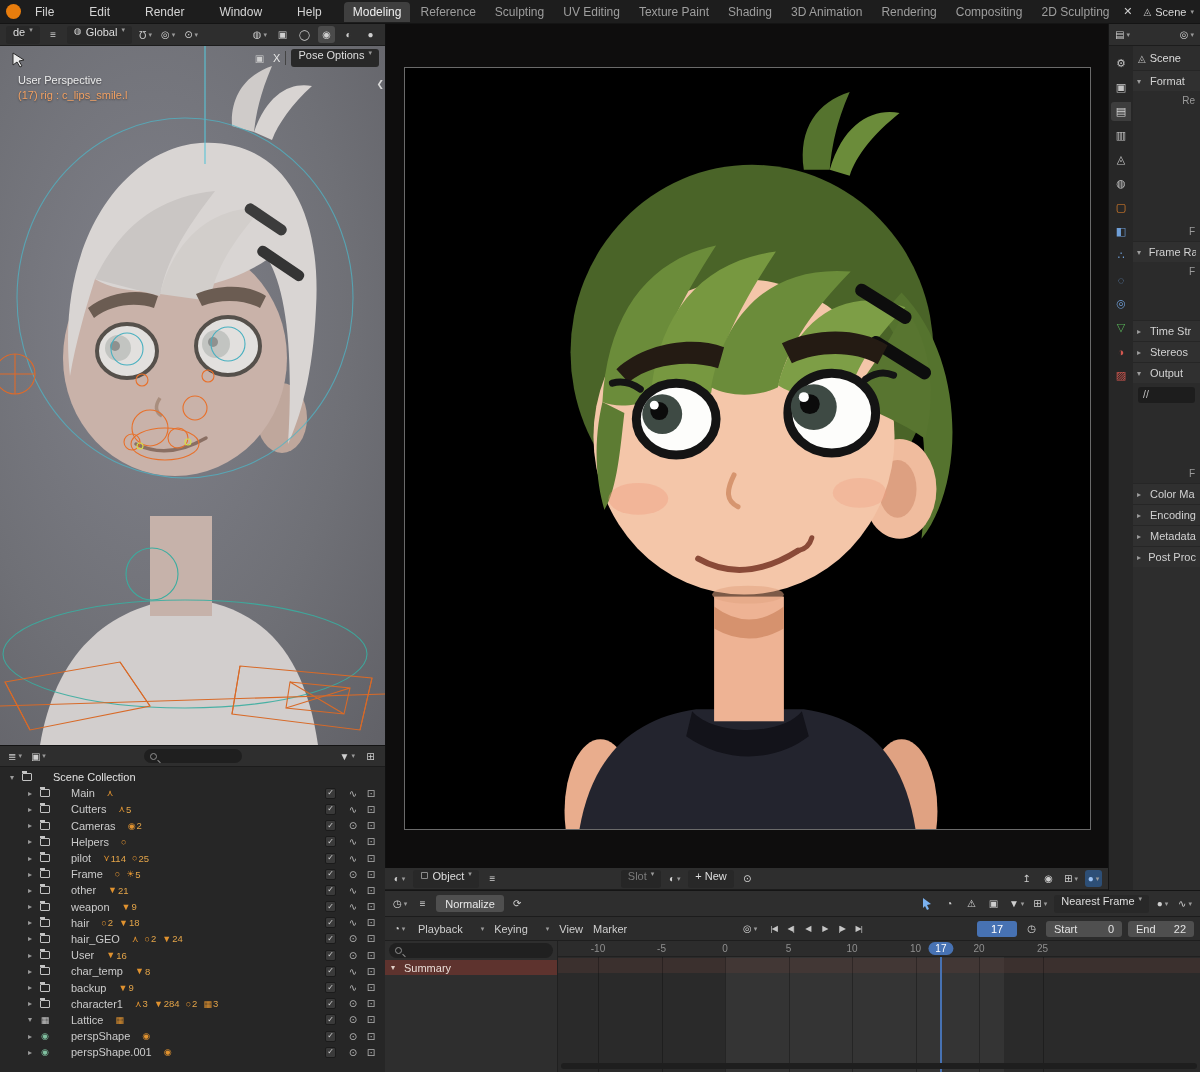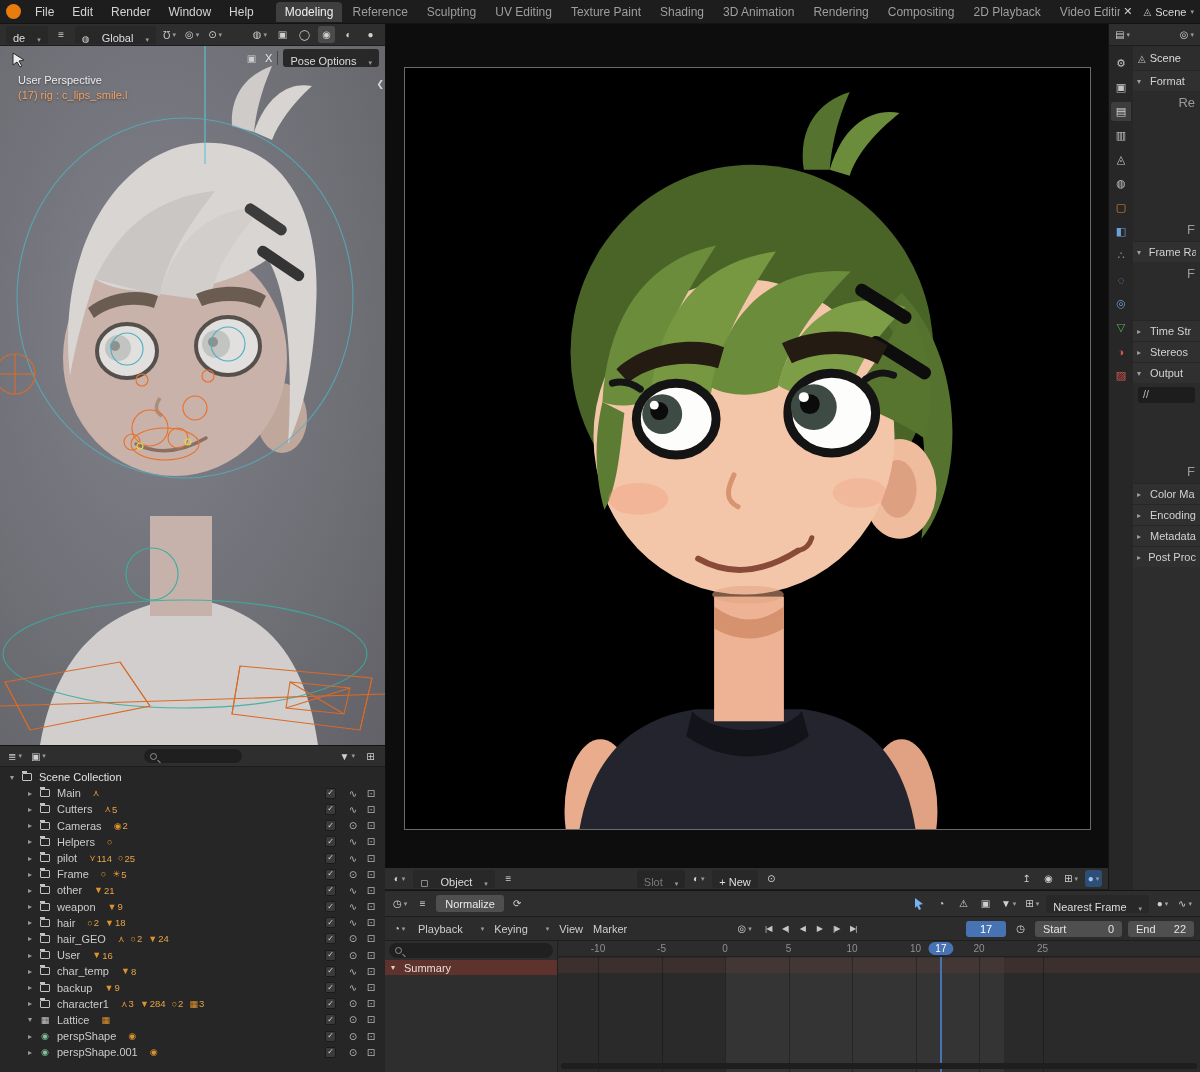--- a/index.html
+++ b/index.html
@@ -3,35 +3,35 @@
 <meta charset="utf-8">
 <style>
   *{margin:0;padding:0;box-sizing:border-box}
   html,body{background:#111}
   #app{position:relative;width:1200px;height:1072px;background:#1d1d1d;overflow:hidden;
        font-family:"Liberation Sans","DejaVu Sans",sans-serif;font-size:11px;color:#c8c8c8}
   
   .topbar{position:absolute;left:0;top:0;width:1200px;height:24px;background:#1d1d1d;
           display:flex;align-items:center;padding:0 6px;border-bottom:1px solid #141414}
   .logo{width:15px;height:15px;border-radius:50%;background:#e87d0d;margin-right:6px;flex:none}
-  .menus{display:flex;gap:2px}
+  .menus{display:flex;gap:19px}
   .menu-item{padding:2px 8px;font-size:12px;color:#d4d4d4;border-radius:3px;cursor:default}
   .tabs{display:flex;gap:1px;margin-left:14px;overflow:hidden}
   .ws-tab{padding:3px 9px;font-size:12px;color:#9e9e9e;border-radius:4px 4px 0 0;white-space:nowrap}
   .ws-tab.active{background:#3f3f3f;color:#efefef}
   .topbar-right{margin-left:auto;display:flex;align-items:center;gap:8px}
   .close-x{color:#cfcfcf;font-size:11px;padding:0 3px}
   .scene-widget{display:flex;align-items:center;gap:4px;color:#d8d8d8;font-size:11px}
   .scene-ic{color:#bdbdbd;font-size:10px}
   .caret{font-size:7px;color:#9a9a9a}
   
   .icbtn{display:inline-flex;align-items:center;justify-content:center;height:17px;min-width:17px;
          border-radius:3px;color:#cfcfcf;font-size:10px;gap:2px;padding:0 2px;flex:none}
   .icbtn.active-blue{background:#2d4f77;color:#9cc3f5}
-  .dd{display:inline-flex;align-items:flex-end;gap:12px;background:#282828;height:18px;border-radius:3px;
+  .dd{display:inline-flex;align-items:flex-start;gap:4px;background:#282828;height:18px;border-radius:3px;
       padding:0 7px;font-size:11px;color:#dedede;flex:none;white-space:nowrap}
   .dd.ghost{color:#7b7b7b;background:#262626}
   .btn{display:inline-flex;align-items:center;background:#4f4f4f;height:17px;border-radius:3px;
        padding:0 9px;color:#e9e9e9;flex:none}
   .hstrip{display:flex;align-items:center;gap:5px;padding:0 6px;background:#2e2e2e;border-bottom:1px solid #1c1c1c}
   .flexspacer{flex:1}
   
   .vp3d{position:absolute;left:0;top:24px;width:385px;height:721px;background:#6d6d72}
   .vp3d-header{position:absolute;left:0;top:0;right:0;height:22px;z-index:5}
   .vp3d svg.clay{position:absolute;left:0;top:22px;width:385px;height:699px;display:block}
@@ -49,21 +49,21 @@
   .mag{width:7px;height:7px;border:1px solid #8f8f8f;border-radius:50%;position:relative;flex:none}
   .mag::after{content:"";position:absolute;width:4px;height:1px;background:#8f8f8f;left:6px;top:7px;transform:rotate(45deg)}
   .outliner-list{padding-top:2px}
   .orow{display:flex;align-items:center;height:16.2px;padding:0 6px 0 24px;gap:2px}
   .orow.root{padding-left:6px}
   .ocaret{width:12px;font-size:8px;color:#9b9b9b;text-align:center;flex:none}
   .oicon{width:14px;text-align:center;font-size:9px;color:#c8c8c8;flex:none}
   .oicon.camera{color:#7fbf9f}
   .boxic{display:inline-block;width:10px;height:8px;border:1px solid #c3c3c3;border-radius:1px;position:relative;top:1px}
   .boxic::before{content:"";position:absolute;left:-1px;top:-3px;width:5px;height:2px;background:#c3c3c3}
-  .oname{margin-left:3px;color:#cbcbcb;white-space:nowrap}
+  .oname{margin-left:17px;color:#cbcbcb;white-space:nowrap}
   .orow.root .oname{color:#e2e2e2}
   .obadges{display:flex;gap:6px;margin-left:10px}
   .badge{display:flex;align-items:center;gap:1px;color:#e0922f}
   .badge i{font-style:normal;font-size:9px}
   .badge .bcount{font-size:9.5px;color:#e3a449}
   .ospacer{flex:1}
   .ochk{width:11px;height:11px;background:#3a3a3a;border:1px solid #1b1b1b;border-radius:2px;
         display:flex;align-items:center;justify-content:center;margin-right:7px;flex:none}
   .ochk i{font-style:normal;font-size:8px;color:#d2d2d2;line-height:1}
   .ovis,.ocam{width:16px;text-align:center;color:#b4b4b4;font-size:10px;flex:none}
@@ -80,21 +80,21 @@
               flex-direction:column;align-items:center;padding-top:8px;gap:5px}
   .ptab{width:20px;height:19px;display:flex;align-items:center;justify-content:center;font-size:11px;border-radius:3px 0 0 3px}
   .ptab.active{background:#3d3d3d}
   .props-content{position:absolute;left:24px;top:22px;right:0;bottom:0;background:#2d2d2d}
   .scene-row{display:flex;align-items:center;gap:4px;height:24px;padding:0 5px;color:#dcdcdc}
   .ppanel{border-top:1px solid #262626}
   .phead{display:flex;align-items:center;gap:4px;height:20px;padding:0 4px;background:#303030;color:#d2d2d2}
   .pcaret{font-size:8px;color:#9d9d9d;width:9px}
   .plabel{white-space:nowrap;overflow:hidden}
   .pbody{background:#2b2b2b;display:flex;flex-direction:column;justify-content:space-between;align-items:flex-end;padding:4px 5px}
-  .pfrag{color:#9a9a9a;font-size:13px}
+  .pfrag{color:#9a9a9a;font-size:10px}
   .pfield{align-self:stretch;height:16px;background:#1d1d1d;border-radius:3px;color:#c0c0c0;
           padding:1px 5px;font-size:10.5px}
   
   .dope{position:absolute;left:385px;top:890px;width:815px;height:182px;background:#2b2b2b;border-top:1px solid #151515}
   .dope-header{height:26px}
   .dope-playback{height:24px;background:#2c2c2c;border-bottom:1px solid #1e1e1e;display:flex;align-items:center;gap:6px;padding:0 6px}
   .menu-txt{color:#cfcfcf;padding:0 4px;display:flex;align-items:center;gap:18px;white-space:nowrap}
   .tbtn{width:17px;height:16px;display:flex;align-items:center;justify-content:center;color:#c6c6c6;
         font-size:8px;letter-spacing:-1px}
   .numfield{display:flex;align-items:center;justify-content:space-between;background:#4f4f4f;height:16px;
@@ -135,21 +135,21 @@
     <nav class="tabs">
         <div class="ws-tab active">Modeling</div>
         <div class="ws-tab">Reference</div>
         <div class="ws-tab">Sculpting</div>
         <div class="ws-tab">UV Editing</div>
         <div class="ws-tab">Texture Paint</div>
         <div class="ws-tab">Shading</div>
         <div class="ws-tab">3D Animation</div>
         <div class="ws-tab">Rendering</div>
         <div class="ws-tab">Compositing</div>
-        <div class="ws-tab">2D Playback</div>
+        <div class="ws-tab">2D Sculpting</div>
         <div class="ws-tab">Video Editing</div>
       </nav>
     <div class="topbar-right">
       <span class="close-x">✕</span>
       <div class="scene-widget">
         <span class="scene-ic">◬</span>
         <span>Scene</span>
         <span class="caret">▾</span>
       </div>
     </div>
@@ -838,21 +838,21 @@
           <span class="tbtn">◀</span>
           <span class="tbtn">▶</span>
           <span class="tbtn">|▶</span>
           <span class="tbtn">▶|</span>
         </span>
       <div class="flexspacer"></div>
       <div class="numfield blue">
         <span>17</span>
       </div>
       <span class="icbtn">◷</span>
-      <div class="numfield" style="width:87px">
+      <div class="numfield" style="width:76px">
         <span>Start</span>
         <span>0</span>
       </div>
       <div class="numfield" style="width:66px">
         <span>End</span>
         <span>22</span>
       </div>
     </div>
 
     <div class="dope-body">

